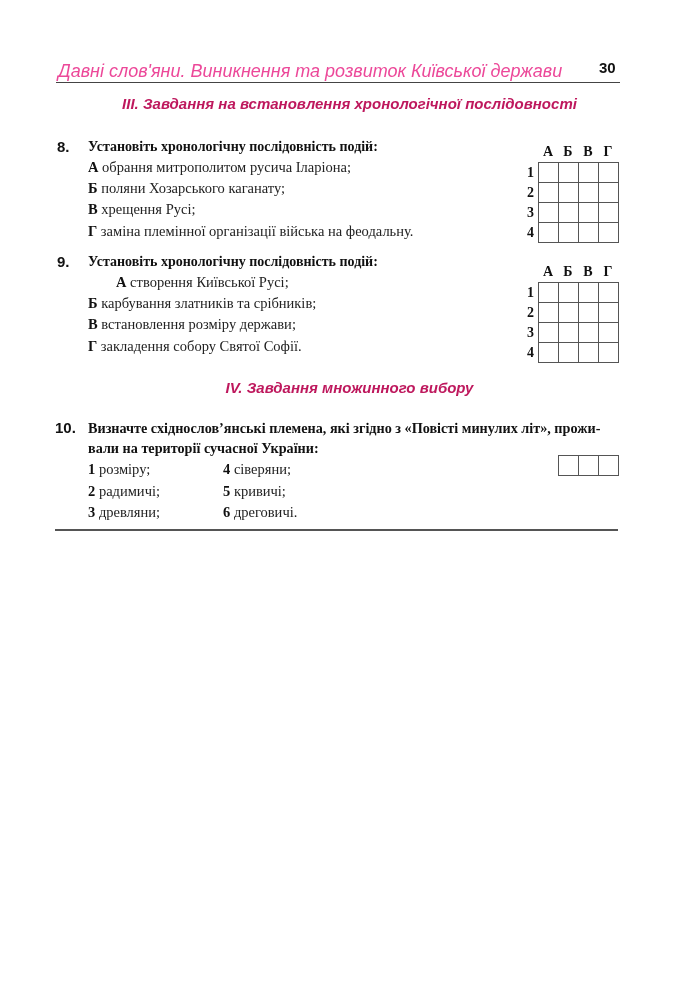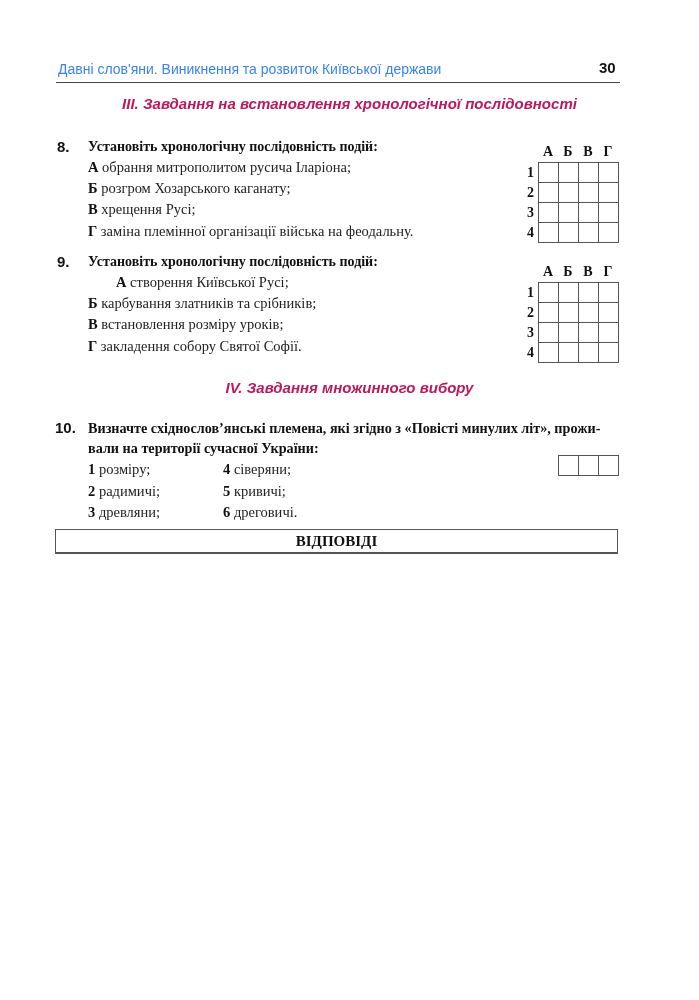--- a/index.html
+++ b/index.html
@@ -1,21 +1,21 @@
 <!DOCTYPE html>
 <html><head>
 <meta charset="utf-8">
 <style>
   html, body { margin: 0; padding: 0; background: #ffffff; }
   body { width: 699px; height: 1000px; position: relative; overflow: hidden; color: #1a1a1a; }
   .abs { position: absolute; }
   .sans { font-family: "Liberation Sans", sans-serif; }
   .serif { font-family: "Liberation Serif", serif; }
 
-  #running-head { left: 58px; top: 61px; font-size: 14px; color: #3b82f6; }
+  #running-head { left: 58px; top: 61px; font-size: 18px; font-style: italic; color: #ec4899; }
   #page-number { left: 599px; top: 59px; font-size: 15px; font-weight: bold; color: #111; }
   #header-rule { left: 56px; top: 82px; width: 564px; height: 0; border-top: 1.2px solid #444; }
 
   .section-title { left: 0; width: 699px; text-align: center; font-size: 15px; font-weight: bold; font-style: italic; color: #be185d; }
 
   .qnum { left: 57px; font-size: 15px; font-weight: bold; color: #111; }
   .qtext { left: 88px; font-size: 14px; font-weight: bold; color: #111; white-space: nowrap; }
   .item { left: 88px; font-size: 14.5px; color: #222; white-space: nowrap; }
   .item b { font-weight: bold; color: #111; }
 
@@ -38,21 +38,21 @@
 <div id="running-head" class="abs sans">Давні слов'яни. Виникнення та розвиток Київської держави</div>
 <div id="page-number" class="abs sans">30</div>
 <div id="header-rule" class="abs"></div>
 
 <div class="abs sans section-title" style="top:95px;">III. Завдання на встановлення хронологічної послідовності</div>
 
 <div>
   <div class="abs sans qnum" style="top:138px;">8.</div>
   <div class="abs serif qtext" style="top:139px;">Установіть хронологічну послідовність подій:</div>
   <div class="abs serif item" style="top:159px;"><b>А</b><span> обрання митрополитом русича Іларіона;</span></div>
-  <div class="abs serif item" style="top:180px;"><b>Б</b><span> розгром Хозарського каганату;</span></div>
+  <div class="abs serif item" style="top:180px;"><b>Б</b><span> поляни Хозарського каганату;</span></div>
   <div class="abs serif item" style="top:201px;"><b>В</b><span> хрещення Русі;</span></div>
   <div class="abs serif item" style="top:223px;"><b>Г</b><span> заміна племінної організації війська на феодальну.</span></div>
 
   <div class="grid-wrap" style="left:518px; top:144px; width:102px; height:100px;">
     <div class="grid-head" style="left:20px;">А</div>
     <div class="grid-head" style="left:40px;">Б</div>
     <div class="grid-head" style="left:60px;">В</div>
     <div class="grid-head" style="left:80px;">Г</div>
     <div class="grid-rowlabel" style="top:21px;">1</div>
     <div class="grid-rowlabel" style="top:41px;">2</div>
@@ -87,21 +87,21 @@
     </tbody>
       </table>
   </div>
 </div>
 
 <div>
   <div class="abs sans qnum" style="top:253px;">9.</div>
   <div class="abs serif qtext" style="top:254px;">Установіть хронологічну послідовність подій:</div>
   <div class="abs serif item" style="top:274px;margin-left:28px;"><b>А</b><span> створення Київської Русі;</span></div>
   <div class="abs serif item" style="top:295px;"><b>Б</b><span> карбування златників та срібників;</span></div>
-  <div class="abs serif item" style="top:316px;"><b>В</b><span> встановлення розміру уроків;</span></div>
+  <div class="abs serif item" style="top:316px;"><b>В</b><span> встановлення розміру держави;</span></div>
   <div class="abs serif item" style="top:338px;"><b>Г</b><span> закладення собору Святої Софії.</span></div>
 
   <div class="grid-wrap" style="left:518px; top:264px; width:102px; height:100px;">
     <div class="grid-head" style="left:20px;">А</div>
     <div class="grid-head" style="left:40px;">Б</div>
     <div class="grid-head" style="left:60px;">В</div>
     <div class="grid-head" style="left:80px;">Г</div>
     <div class="grid-rowlabel" style="top:21px;">1</div>
     <div class="grid-rowlabel" style="top:41px;">2</div>
     <div class="grid-rowlabel" style="top:61px;">3</div>
@@ -156,14 +156,13 @@
         <tr>
       <td></td>
       <td></td>
       <td></td>
     </tr>
   </tbody>
     </table>
 </div>
 
 <div id="answers" class="abs">
-  <div id="answers-title">ВІДПОВІДІ</div>
 </div>
 
 </body></html>

